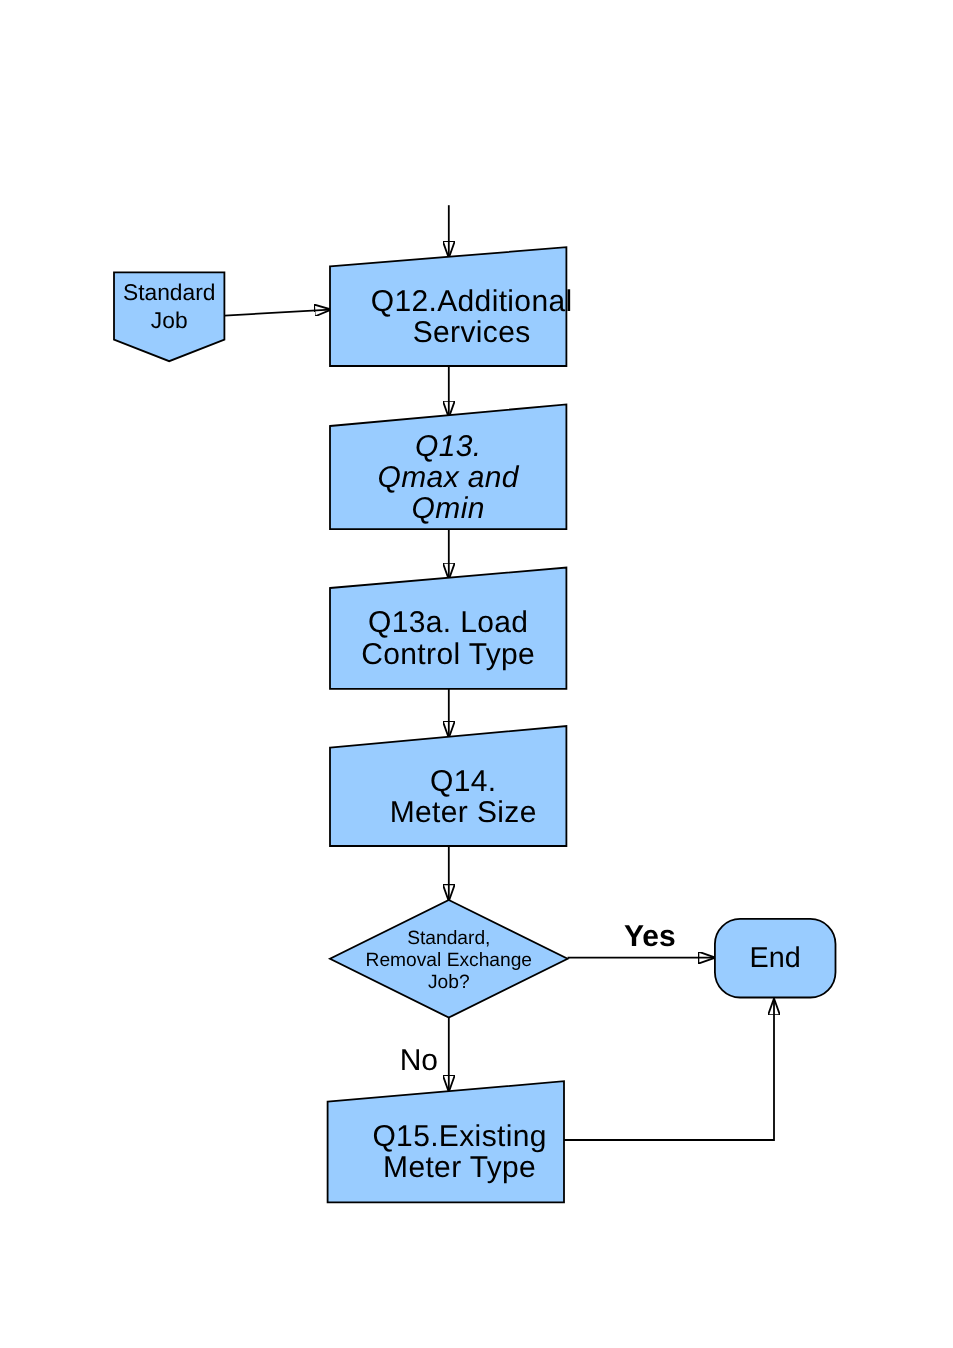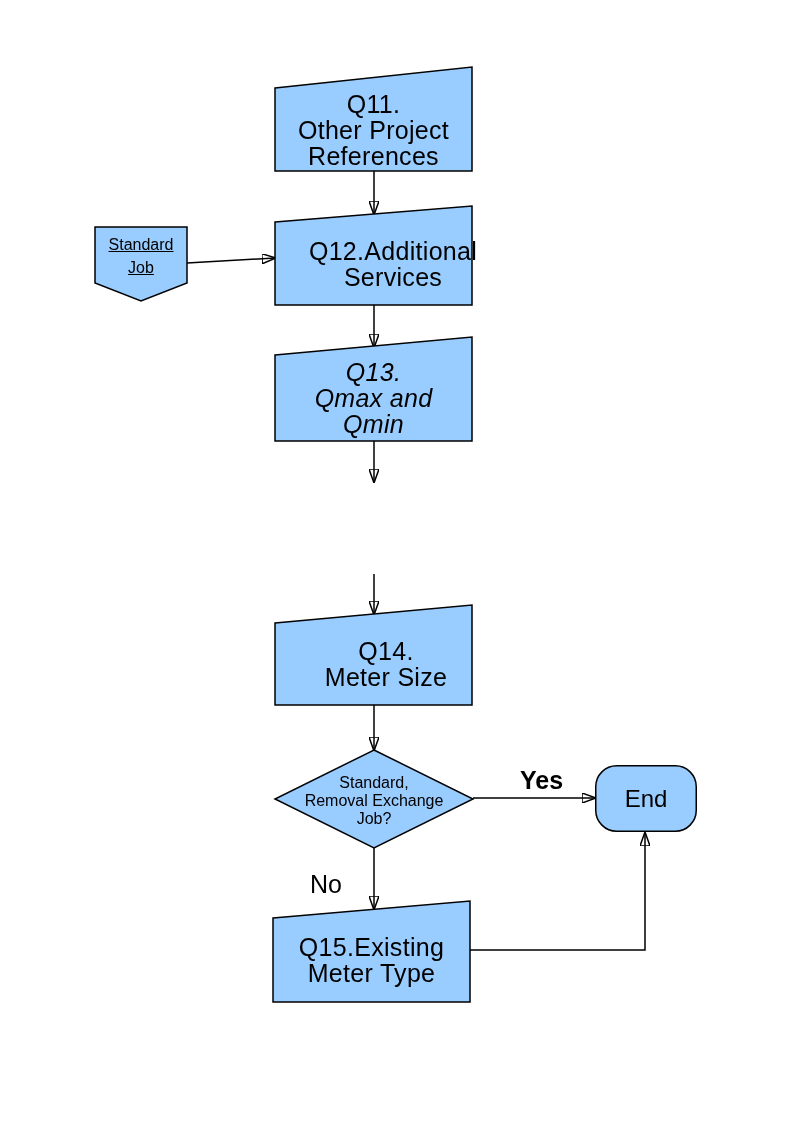--- a/index.html
+++ b/index.html
@@ -10,43 +10,43 @@
   .connectors{position:absolute;left:0;top:0;width:794px;height:1123px;}
   .connectors line,.connectors path{stroke:#000;stroke-width:1.5;fill:none;}
   .shape{position:absolute;}
   .shape svg{position:absolute;left:0;top:0;overflow:visible;display:block;}
   .shape .label{
     position:absolute;left:0;top:0;right:0;bottom:0;
     display:flex;align-items:center;justify-content:center;
     text-align:center;white-space:pre-line;
   }
   .box-label{font-size:25px;line-height:26px;letter-spacing:.3px;}
-  .pentagon-label{font-size:16px;line-height:23px;padding-bottom:16px;text-decoration:underline;}
+  .pentagon-label{font-size:19px;line-height:23px;padding-bottom:16px;}
   .diamond-label{font-size:16px;line-height:18px;padding-top:4px;}
   .end-label{font-size:24px;}
   .edge-label{position:absolute;font-size:25px;white-space:pre;}
 
   
   .n-q11 {left:275px;top:67px; width:197px;height:104px;}
   .n-q11  .label{padding-top:21px;}
   .n-q12 {left:275px;top:206px;width:197px;height:99px;}
   .n-q12  .label{padding-top:16px;margin-left:39px;}
   .n-q13 {left:275px;top:337px;width:197px;height:104px;font-style:italic;}
   .n-q13  .label{padding-top:18px;}
   .n-q13a{left:275px;top:473px;width:197px;height:101px;}
   .n-q13a .label{padding-top:17px;}
   .n-q14 {left:275px;top:605px;width:197px;height:100px;}
   .n-q14  .label{padding-top:18px;padding-left:25px;}
-  .n-q15 {left:273px;top:901px;width:197px;height:101px;}
+  .n-q15 {left:273px;top:901px;width:197px;height:101px;padding-left:23px;}
   .n-q15  .label{padding-top:17px;}
   .n-std {left:95px; top:227px;width:92px; height:74px;}
   .n-dec {left:275px;top:750px;width:198px;height:98px;}
   .n-end {left:595px;top:765px;width:102px;height:67px;}
   .lbl-yes{left:520px;top:766px;width:50px;font-weight:bold;}
-  .lbl-no {left:310px;top:870px;width:40px;}
+  .lbl-no {left:325px;top:870px;width:40px;text-align:right;}
 </style>
 </head>
 <body>
 
 <div class="canvas">
 
   <svg class="connectors" viewBox="0 0 794 1123" xmlns="http://www.w3.org/2000/svg">
     <defs>
       <marker id="arrow" markerUnits="userSpaceOnUse" markerWidth="14" markerHeight="10" viewBox="0 0 14 10" refX="13" refY="5" orient="auto">
         <path d="M0,0 L14,5 L0,10 Z" fill="#000" stroke="none"></path>
@@ -56,28 +56,20 @@
     <line x1="187" y1="263" x2="275" y2="258" marker-end="url(#arrow)"></line>
     <line x1="374" y1="305" x2="374" y2="347" marker-end="url(#arrow)"></line>
     <line x1="374" y1="441" x2="374" y2="482" marker-end="url(#arrow)"></line>
     <line x1="374" y1="574" x2="374" y2="614" marker-end="url(#arrow)"></line>
     <line x1="374" y1="705" x2="374" y2="750" marker-end="url(#arrow)"></line>
     <line x1="473" y1="798" x2="595" y2="798" marker-end="url(#arrow)"></line>
     <line x1="374" y1="848" x2="374" y2="909" marker-end="url(#arrow)"></line>
     <path d="M470,950 L645,950 L645,833" marker-end="url(#arrow)"></path>
   </svg>
 
-  <div class="shape n-q11">
-    <svg width="197" height="104">
-      <polygon points="0,21 197,0 197,104 0,104" fill="#99CCFF" stroke="#000" stroke-width="1.5"></polygon>
-    </svg>
-    <div class="label box-label">Q11.
-Other Project
-References</div>
-  </div>
 
   <div class="shape n-std">
     <svg width="92" height="74">
       <polygon points="0,0 92,0 92,56 46,74 0,56" fill="#99CCFF" stroke="#000" stroke-width="1.5"></polygon>
     </svg>
     <div class="label pentagon-label">Standard
 Job</div>
   </div>
 
   <div class="shape n-q12">
@@ -90,20 +82,27 @@
 
   <div class="shape n-q13">
     <svg width="197" height="104">
       <polygon points="0,18 197,0 197,104 0,104" fill="#99CCFF" stroke="#000" stroke-width="1.5"></polygon>
     </svg>
     <div class="label box-label">Q13.
 Qmax and
 Qmin</div>
   </div>
 
+  <div class="shape n-q13a">
+    <svg width="197" height="101">
+      <polygon points="0,17 197,0 197,101 0,101" fill="#99CCFF" stroke="#000" stroke-width="1.5"></polygon>
+    </svg>
+    <div class="label box-label">Q13a. Load
+Control Type</div>
+  </div>
 
   <div class="shape n-q14">
     <svg width="197" height="100">
       <polygon points="0,18 197,0 197,100 0,100" fill="#99CCFF" stroke="#000" stroke-width="1.5"></polygon>
     </svg>
     <div class="label box-label">Q14.
 Meter Size</div>
   </div>
 
   <div class="shape n-dec">

